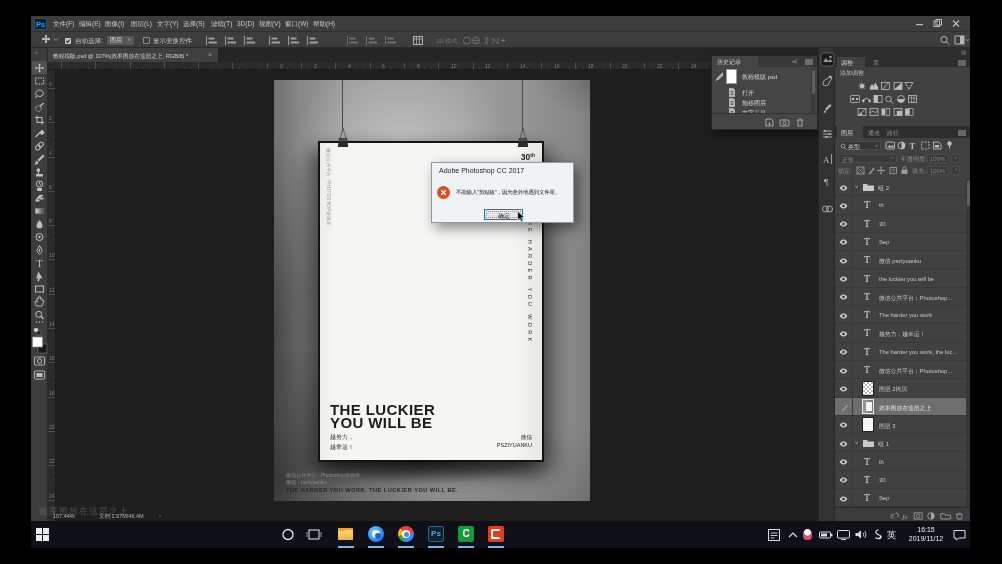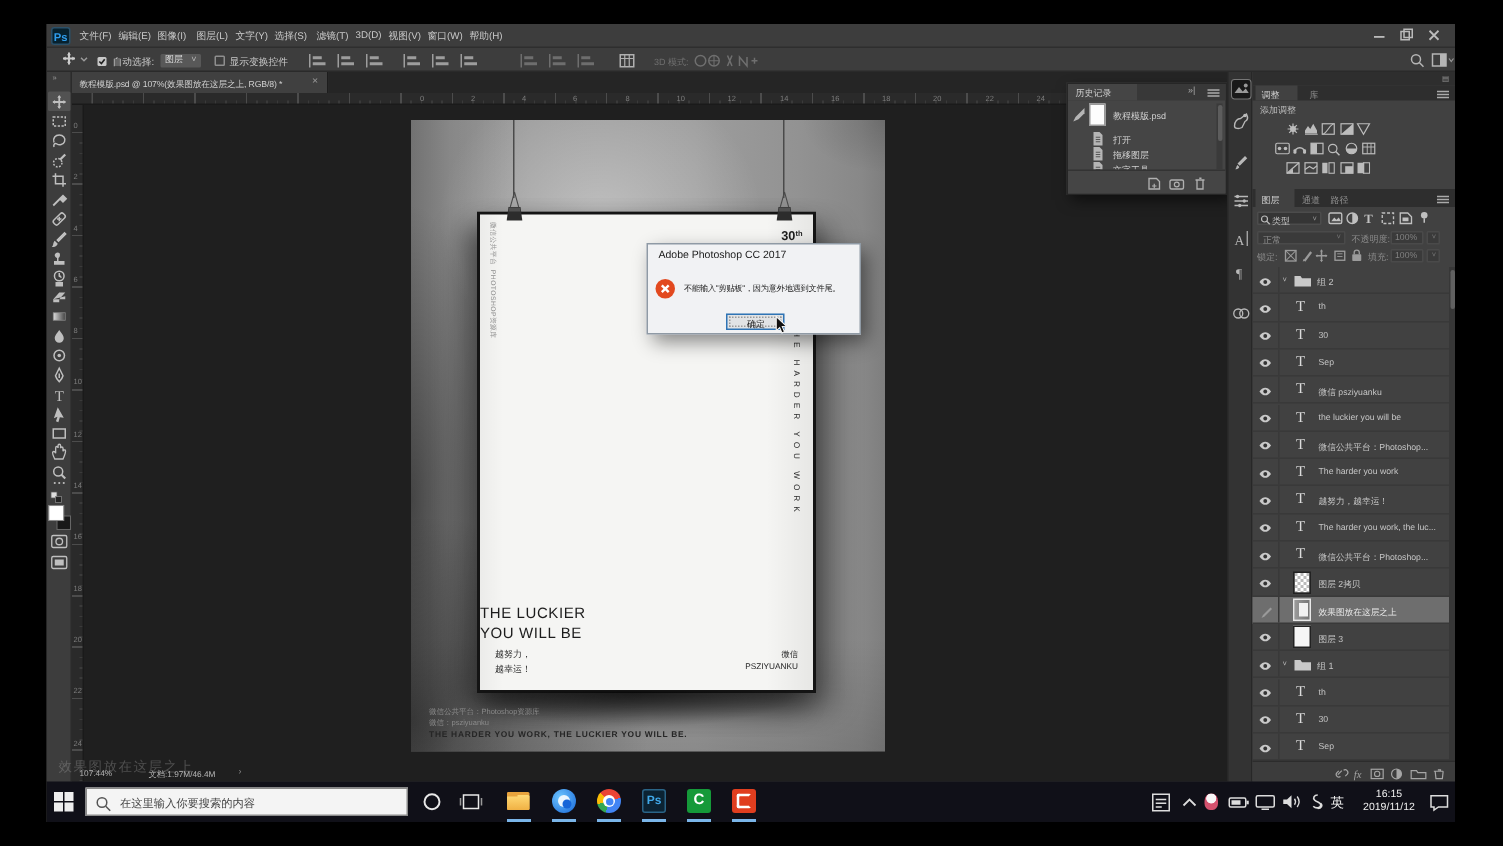--- a/index.html
+++ b/index.html
@@ -183,21 +183,21 @@
       <span class="t" style="left:1px;top:362px;font-size:5px;color:#7d7d7d">20</span>
       <span class="t" style="left:1px;top:396px;font-size:5px;color:#7d7d7d">22</span>
       <span class="t" style="left:1px;top:431px;font-size:5px;color:#7d7d7d">24</span>
       <div class="a" style="left:226px;top:18px;width:316px;height:421px;background:radial-gradient(25% 12% at 100% 0%, rgba(0,0,0,0.15), rgba(0,0,0,0) 70%),radial-gradient(55% 38% at 40% 16%, rgba(255,255,255,0.36), rgba(255,255,255,0) 62%),radial-gradient(70% 45% at 0% 95%, rgba(0,0,0,0.42), rgba(0,0,0,0) 72%),radial-gradient(22% 60% at 0% 60%, rgba(0,0,0,0.40), rgba(0,0,0,0) 78%),linear-gradient(90deg, rgba(0,0,0,0.20) 0%, rgba(0,0,0,0.08) 8%, rgba(0,0,0,0) 22%),linear-gradient(180deg, rgba(0,0,0,0) 82%, rgba(0,0,0,0.12) 100%),linear-gradient(90deg, #8e8e8e 0%, #9b9b9b 25%, #9d9d9d 60%, #929292 82%, #888888 95%, #7e7e7e 100%)">
         <div class="a" style="left:68px;top:0;width:1px;height:52px;background:#4a4a4a"></div>
         <div class="a" style="left:248px;top:0;width:1px;height:52px;background:#4a4a4a"></div>
         <div class="a" style="left:44px;top:61px;width:226px;height:321px;background:linear-gradient(90deg, rgba(0,0,0,0.04) 0%, rgba(0,0,0,0) 7%, rgba(0,0,0,0) 86%, rgba(0,0,0,0.06) 100%), #f5f5f3;border:2.5px solid #141414;box-shadow:-12px 10px 18px rgba(0,0,0,0.32), 12px 10px 18px rgba(0,0,0,0.32), 0 10px 16px rgba(0,0,0,0.35)">
           <span class="t" style="right:7px;top:9px;font-size:8.5px;font-weight:bold;color:#1e1e1e">30<span style="font-size:5px;vertical-align:3px">th</span></span>
           <div class="t" style="left:11px;top:5px;transform:rotate(90deg);transform-origin:left top;font-size:4.5px;color:#8f8f8f;letter-spacing:0.3px">微信公共平台&nbsp;&nbsp;PHOTOSHOP资源库</div>
           <div class="t" style="left:213px;top:71px;transform:rotate(90deg);transform-origin:left top;font-size:5.5px;color:#2b2b2b;letter-spacing:3.3px">THE HARDER YOU WORK</div>
-          <div class="t" style="left:0;top:260px;font-size:10px;font-weight:normal;color:#1c1c1c;line-height:13px;letter-spacing:0.4px">THE LUCKIER<br>YOU WILL BE</div>
+          <div class="t" style="left:10px;top:260px;font-size:15px;font-weight:bold;color:#1c1c1c;line-height:13px;letter-spacing:0.4px">THE LUCKIER<br>YOU WILL BE</div>
           <div class="t" style="left:10px;top:289px;font-size:6px;color:#2f2f2f;line-height:10.3px">越努力，<br>越幸运！</div>
           <div class="t" style="right:10px;top:291px;font-size:5.5px;color:#222;line-height:7.6px;text-align:right">微信<br>PSZIYUANKU</div>
         </div>
         <svg style="left:60px;top:46px" width="18" height="26" viewBox="0 0 18 26">
           <path d="M9 2 L6.2 12 M9 2 L11.8 12" stroke="#4a4a4a" stroke-width="0.7" fill="none"></path>
           <path d="M5 12 h8 l1.2 9 h-10.4 z" fill="#2c2c2c"></path>
           <path d="M5.4 12.4 h7.2 l0.4 2.6 h-8 z" fill="#505050"></path>
         </svg>
         <svg style="left:240px;top:46px" width="18" height="26" viewBox="0 0 18 26">
           <path d="M9 2 L6.2 12 M9 2 L11.8 12" stroke="#4a4a4a" stroke-width="0.7" fill="none"></path>
@@ -596,27 +596,20 @@
         </svg>
       </div>
     </div>
     <div class="a" style="left:0;top:505px;width:939px;height:27px;background:#101018">
       <svg style="left:5px;top:7px" width="13" height="13" viewBox="0 0 13 13">
         <rect x="0" y="0" width="6" height="6" fill="#eee"></rect>
         <rect x="7" y="0" width="6" height="6" fill="#eee"></rect>
         <rect x="0" y="7" width="6" height="6" fill="#eee"></rect>
         <rect x="7" y="7" width="6" height="6" fill="#eee"></rect>
       </svg>
-      <div class="a" style="left:26px;top:4px;width:215px;height:19px;background:#f4f4f4;border:1px solid #8a8a8a">
-        <svg style="left:6px;top:5px" width="10" height="10">
-          <circle cx="4" cy="4" r="3.2" fill="none" stroke="#555" stroke-width="1"></circle>
-          <path d="M6.5 6.5l3 3" stroke="#555" stroke-width="1"></path>
-        </svg>
-        <span class="t" style="left:22px;top:5px;font-size:7.5px;color:#444">在这里输入你要搜索的内容</span>
-      </div>
       <svg style="left:250px;top:7px" width="14" height="13">
         <circle cx="7" cy="6.5" r="5" fill="none" stroke="#e8e8e8" stroke-width="1.3"></circle>
       </svg>
       <svg style="left:276px;top:7px" width="14" height="13">
         <rect x="2" y="2" width="10" height="9" fill="none" stroke="#e8e8e8" stroke-width="1"></rect>
         <path d="M0 4v5M14 4v5" stroke="#9a9a9a" stroke-width="1"></path>
       </svg>
       <div class="a" style="left:307px;top:7px;width:15px;height:12px;background:#e8a33d;border-radius:1px">
         <div class="a" style="left:0;top:2px;width:15px;height:10px;background:linear-gradient(180deg,#ffd975,#f0b144);border-radius:1px"></div>
         <div class="a" style="left:0;top:0;width:7px;height:3px;background:#e8a33d;border-radius:1px 0 0 0"></div>

